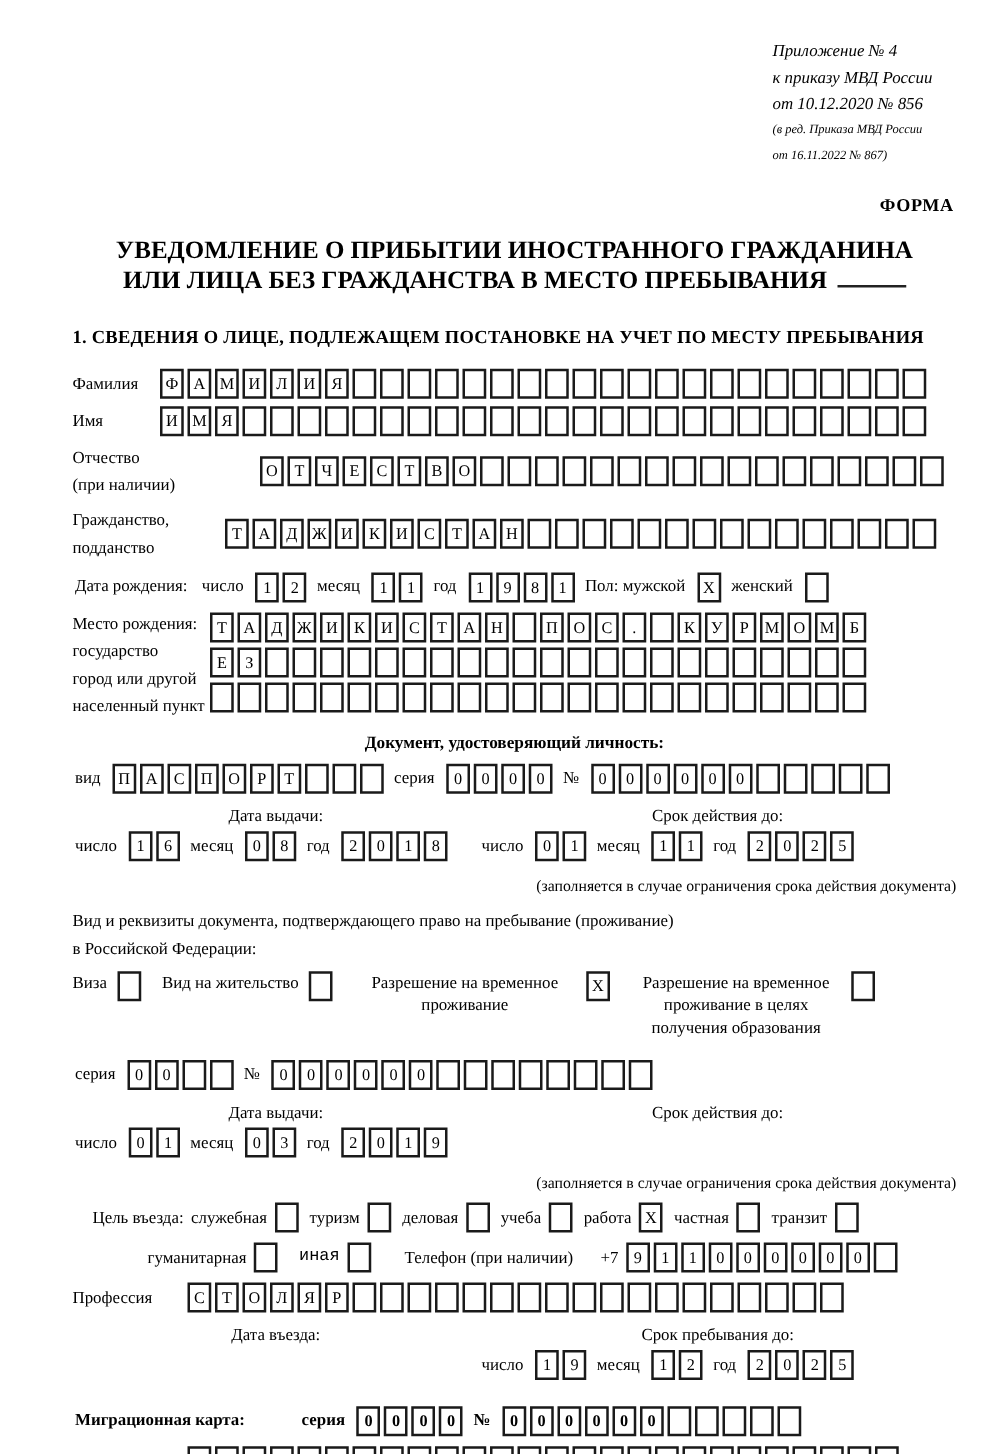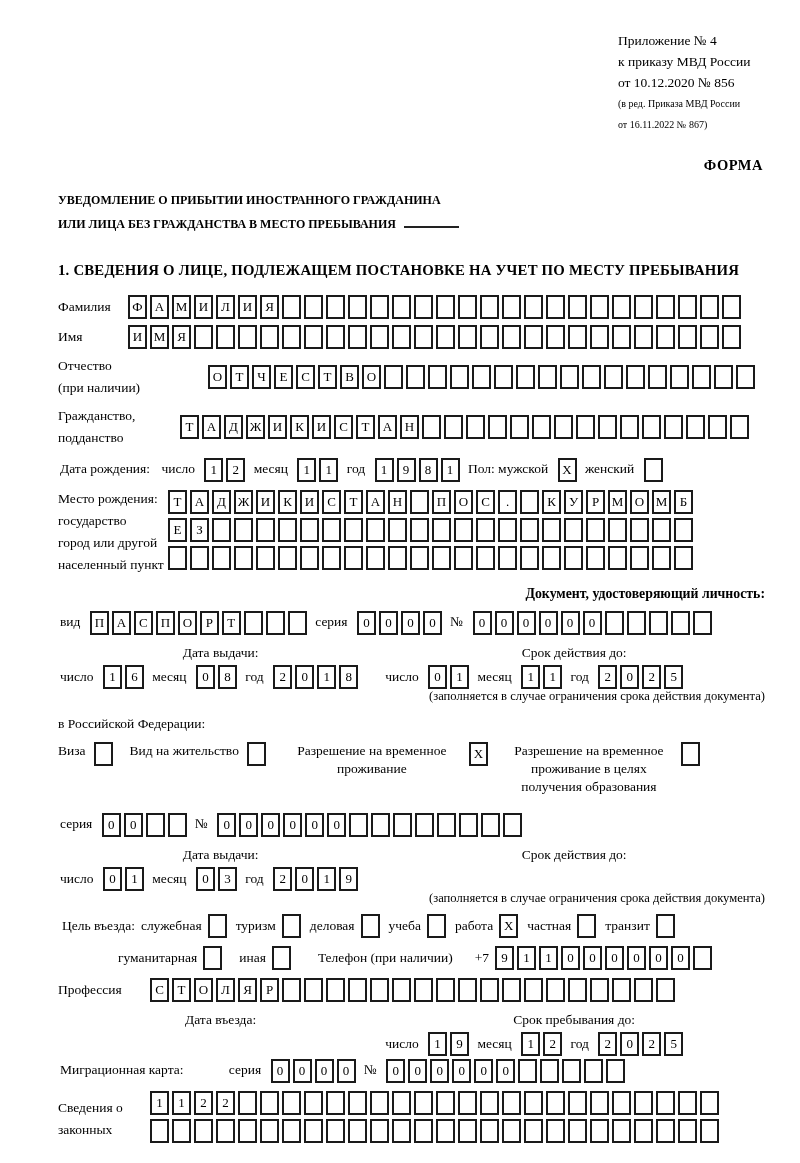--- a/index.html
+++ b/index.html
@@ -1,56 +1,56 @@
 <!DOCTYPE html>
 <html><head>
 <meta charset="utf-8">
 <style>
   html,body{margin:0;padding:0;background:#fff;color:#000;}
   body{width:800px;min-height:1163px;font-family:"Liberation Serif","DejaVu Serif",serif;font-size:13.5px;}
   .page{padding:30px 35px 20px 58px;}
 
-  .doc-ref{margin-left:560px;line-height:21px;white-space:nowrap;}
+  .doc-ref{margin-left:560px;line-height:21px;white-space:nowrap;font-style:italic;}
   .doc-ref .small{font-size:10px;}
   .forma{text-align:right;font-weight:bold;font-size:14.5px;margin:22px 2px 14px 0;letter-spacing:.5px;}
 
-  .title{ text-align:left;font-weight:bold;font-size:12px;line-height:24px;margin:6px 0 2px 0;}
+  .title{ text-align:center;font-weight:bold;font-size:20px;line-height:24px;margin:6px 0 2px 0;}
   .blank-line{display:inline-block;width:55px;border-bottom:2px solid #222;height:14px;margin-left:8px;}
 
   .section-title{font-weight:bold;font-size:14.8px;margin:26px 0 16px 0;letter-spacing:.2px;}
 
   .frow{display:flex;align-items:center;margin:6px 0;}
   .flabel{line-height:22px;}
   .w70{flex:0 0 70px;} .w150{flex:0 0 150px;} .w122{flex:0 0 122px;}
   .w110{flex:0 0 110px;} .w92{flex:0 0 92px;}
 
   .cells{white-space:nowrap;display:inline-block;vertical-align:middle;}
   .cell{display:inline-block;width:15px;height:20px;border:2px solid #1a1a1a;margin-right:3px;
         text-align:center;line-height:20px;font-size:13px;vertical-align:middle;background:#fff;}
   .cellrows .cells{display:block;margin-bottom:4px;}
 
   .inline-lab{margin:0 6px 0 2px;line-height:24px;vertical-align:middle;}
   .inline-row{line-height:26px;}
 
-  .center-bold{text-align:right;font-weight:bold;margin:10px 0 6px 0;font-size:13.8px;}
+  .center-bold{text-align:center;font-weight:bold;margin:10px 0 6px 0;font-size:13.8px;}
 
   .dates{display:flex;margin-top:10px;}
   .dcol-l{flex:0 0 46%;}
   .dcol-r{flex:1;}
   .dhead{text-align:center;margin-bottom:4px;}
   .dvals{white-space:nowrap;}
-  .note{ text-align:right;font-size:12.6px;margin-top:0;}
+  .note{ text-align:right;font-size:12.6px;margin-top:13px;}
 
   .chk-row{display:flex;align-items:flex-start;margin:10px 0 4px 0;gap:14px;}
   .chk-item{display:flex;align-items:flex-start;gap:8px;}
   .chk-item .lab{line-height:18px;}
   .chk-center{text-align:center;}
   .wlab175{width:178px;} .wlab170{width:168px;}
 
-  .purpose-line{display:flex;align-items:center;flex-wrap:nowrap;margin:8px 4px;gap:6px;}
+  .purpose-line{display:flex;align-items:center;flex-wrap:nowrap;margin:8px 16px;gap:6px;}
   .purpose-line .lab{white-space:nowrap;}
   .indent{margin-left:60px;}
 </style>
 </head>
 <body>
 
 <div class="page">
 
   <div class="doc-ref">
     <div>Приложение № 4</div>
@@ -156,20 +156,21 @@
         <span class="inline-lab">месяц</span>
         <span class="cells"><span class="cell">1</span><span class="cell">1</span></span>
         <span class="inline-lab">год</span>
         <span class="cells"><span class="cell">2</span><span class="cell">0</span><span class="cell">2</span><span class="cell">5</span></span>
       </div>
     </div>
   </div>
   <div class="note">(заполняется в случае ограничения срока действия документа)</div>
 
   <div style="margin-top:12px;">
+    <div>Вид и реквизиты документа, подтверждающего право на пребывание (проживание)</div>
     <div style="margin-top:6px;">в Российской Федерации:</div>
   </div>
 
   <div class="chk-row">
     <div class="chk-item">
       <span class="lab">Виза</span>
       <span class="cells"><span class="cell"></span></span>
     </div>
     <div class="chk-item">
       <span class="lab">Вид на жительство</span>
@@ -224,21 +225,21 @@
     <span class="cells"><span class="cell">X</span></span>
     <span class="lab">частная</span>
     <span class="cells"><span class="cell"></span></span>
     <span class="lab">транзит</span>
     <span class="cells"><span class="cell"></span></span>
   </div>
 
   <div class="purpose-line indent">
     <span class="lab">гуманитарная</span>
     <span class="cells"><span class="cell"></span></span>
-    <span class="lab" style="margin-left:8px;">иная</span>
+    <span class="lab" style="margin-left:8px;font-family:Liberation Mono, monospace;">иная</span>
     <span class="cells"><span class="cell"></span></span>
     <span class="lab" style="margin-left:18px;">Телефон (при наличии)</span>
     <span class="lab" style="margin-left:16px;">+7</span>
     <span class="cells"><span class="cell">9</span><span class="cell">1</span><span class="cell">1</span><span class="cell">0</span><span class="cell">0</span><span class="cell">0</span><span class="cell">0</span><span class="cell">0</span><span class="cell">0</span><span class="cell"></span></span>
   </div>
 
   <div class="frow">
     <div class="flabel w92">Профессия</div>
     <div class="cells"><span class="cell">С</span><span class="cell">Т</span><span class="cell">О</span><span class="cell">Л</span><span class="cell">Я</span><span class="cell">Р</span><span class="cell"></span><span class="cell"></span><span class="cell"></span><span class="cell"></span><span class="cell"></span><span class="cell"></span><span class="cell"></span><span class="cell"></span><span class="cell"></span><span class="cell"></span><span class="cell"></span><span class="cell"></span><span class="cell"></span><span class="cell"></span><span class="cell"></span><span class="cell"></span><span class="cell"></span><span class="cell"></span></div>
   </div>
@@ -253,21 +254,21 @@
         <span class="inline-lab">число</span>
         <span class="cells"><span class="cell">1</span><span class="cell">9</span></span>
         <span class="inline-lab">месяц</span>
         <span class="cells"><span class="cell">1</span><span class="cell">2</span></span>
         <span class="inline-lab">год</span>
         <span class="cells"><span class="cell">2</span><span class="cell">0</span><span class="cell">2</span><span class="cell">5</span></span>
       </div>
     </div>
   </div>
 
-  <div class="inline-row" style="margin-top:0;">
+  <div class="inline-row" style="margin-top:18px;font-weight:bold;">
     <span class="inline-lab">Миграционная карта:</span>
     <span class="inline-lab" style="margin-left:36px;">серия</span>
     <span class="cells"><span class="cell">0</span><span class="cell">0</span><span class="cell">0</span><span class="cell">0</span></span>
     <span class="inline-lab">№</span>
     <span class="cells"><span class="cell">0</span><span class="cell">0</span><span class="cell">0</span><span class="cell">0</span><span class="cell">0</span><span class="cell">0</span><span class="cell"></span><span class="cell"></span><span class="cell"></span><span class="cell"></span><span class="cell"></span></span>
   </div>
 
   <div class="frow" style="margin-top:8px;">
     <div class="flabel w92">
       <div>Сведения о</div>

